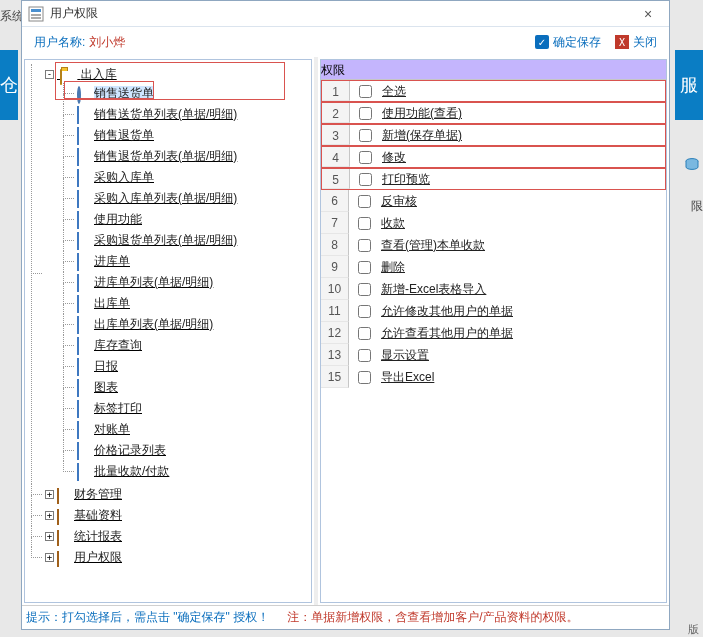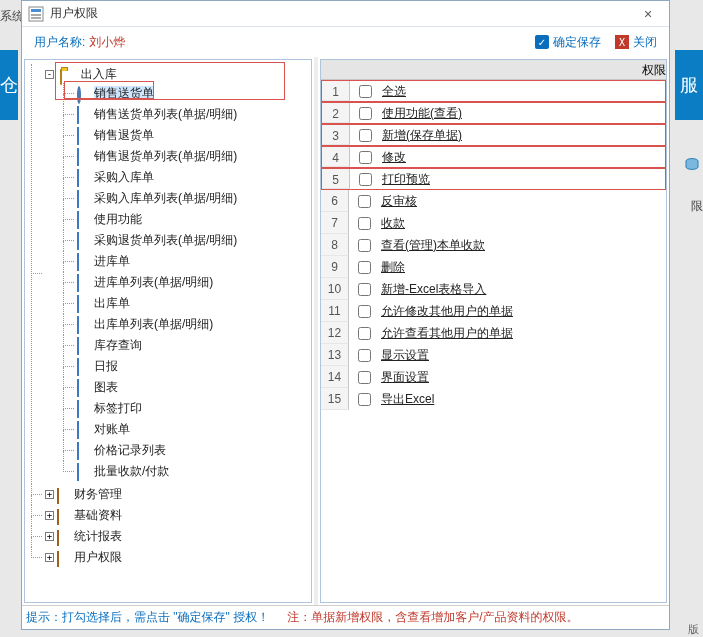--- a/index.html
+++ b/index.html
@@ -18,21 +18,21 @@
   .toolbar { height:30px; display:flex; align-items:center; padding:0 12px; }
   .toolbar .ulabel { color:#0a6ebd; margin-right:4px; }
   .toolbar .uname { color:#c0392b; }
   .toolbar .spacer { flex:1; }
   .toolbar .btn { display:flex; align-items:center; color:#0a6ebd; margin-left:12px; cursor:pointer; }
   .toolbar .btn .bi { width:18px; height:18px; margin-right:2px; display:inline-flex; align-items:center; justify-content:center; }
   .save-ico { background:#0a6ebd; color:#fff; width:14px; height:14px; border-radius:2px; font-size:10px; display:flex; align-items:center; justify-content:center; }
   .close-ico { background:#c0392b; color:#fff; width:14px; height:14px; font-size:10px; display:flex; align-items:center; justify-content:center; font-family:monospace; }
 
   .content { flex:1; display:flex; overflow:hidden; }
-  .tree-panel { width:288px; border:1px solid #b0c4de; margin:2px; overflow:auto; background:#fff; position:relative; }
+  .tree-panel { width:288px; border:1px solid #b0c4de; margin:2px; overflow:auto; background:#fff; position:relative;text-decoration:underline; }
   .splitter { width:4px; background:#eee; cursor:col-resize; }
   .perm-panel { flex:1; border:1px solid #b0c4de; margin:2px; overflow:auto; background:#fff; display:flex; flex-direction:column; }
 
   .tree { padding:4px 0 4px 4px; }
   .tree ul { list-style:none; margin:0; padding:0 0 0 18px; }
   .tree li { position:relative; padding:2px 0 2px 14px; white-space:nowrap; }
   .tree li::before { content:""; position:absolute; left:0; top:0; bottom:50%; width:10px; border-left:1px dotted #999; border-bottom:1px dotted #999; }
   .tree li::after { content:""; position:absolute; left:0; top:11px; bottom:0; border-left:1px dotted #999; }
   .tree li:last-child::after { display:none; }
   .tree .toggle { display:inline-block; width:9px; height:9px; border:1px solid #7a7a7a; background:#fff; text-align:center; line-height:7px; font-size:9px; margin-right:3px; vertical-align:middle; cursor:pointer; font-family:monospace; }
@@ -42,21 +42,21 @@
   .folder-grp { width:14px; height:12px; background:linear-gradient(#f4a460,#e08030); border:1px solid #a0601a; }
   .doc-blue { width:12px; height:12px; background:#fff; border:1px solid #3e78c0; border-top:3px solid #3e78c0; }
   .gear { width:12px; height:12px; border:2px solid #4a78b0; border-radius:50%; position:relative; }
   .tree .lbl { vertical-align:middle; color:#222; }
   .tree .sel > .lbl { background:#cfe6ff; }
 
   .redbox1 { position:absolute; left:30px; top:2px; width:230px; height:38px; border:1px solid #d9534f; pointer-events:none; }
   .redbox1 .inner { position:absolute; left:8px; top:18px; width:90px; height:18px; border:1px solid #d9534f; }
   .redbox-perm { border:1px solid #d9534f; }
 
-  .perm-head { height:20px; background:#e5e5e5; border-bottom:1px solid #c6c6c6; text-align:right; line-height:20px; }
+  .perm-head { height:20px; background:#c4b5fd; border-bottom:1px solid #c6c6c6; text-align:left; line-height:20px; }
   .perm-body { flex:1; overflow:auto; }
   .perm-row { display:flex; align-items:center; height:22px; }
   .perm-row .idx { width:28px; text-align:center; border-right:1px solid #c6c6c6; border-bottom:1px solid #e6e6e6; background:#f4f4f4; color:#555; height:100%; line-height:22px; }
   .perm-row .chk { width:30px; display:flex; align-items:center; justify-content:center; }
   .perm-row .chk input { width:13px; height:13px; margin:0; }
   .perm-row .ptxt { flex:1; padding-left:2px; color:#222;text-decoration:underline; }
 
   .footer { height:24px; border-top:1px solid #d0d0d0; display:flex; align-items:center; padding:0 4px; font-size:12px; }
   .footer .hint { color:#0a6ebd; }
   .footer .note { color:#c0392b; margin-left:18px; }
@@ -237,27 +237,20 @@
             <div class="ptxt">允许查看其他用户的单据</div>
           </div>
           <div class="perm-row">
             <div class="idx">13</div>
             <div class="chk">
               <input type="checkbox" style="">
             </div>
             <div class="ptxt">显示设置</div>
           </div>
           <div class="perm-row">
-            <div class="idx">14</div>
-            <div class="chk">
-              <input type="checkbox" style="">
-            </div>
-            <div class="ptxt">界面设置</div>
-          </div>
-          <div class="perm-row">
             <div class="idx">15</div>
             <div class="chk">
               <input type="checkbox" style="">
             </div>
             <div class="ptxt">导出Excel</div>
           </div>
         </div>
     </div>
   </div>
 

